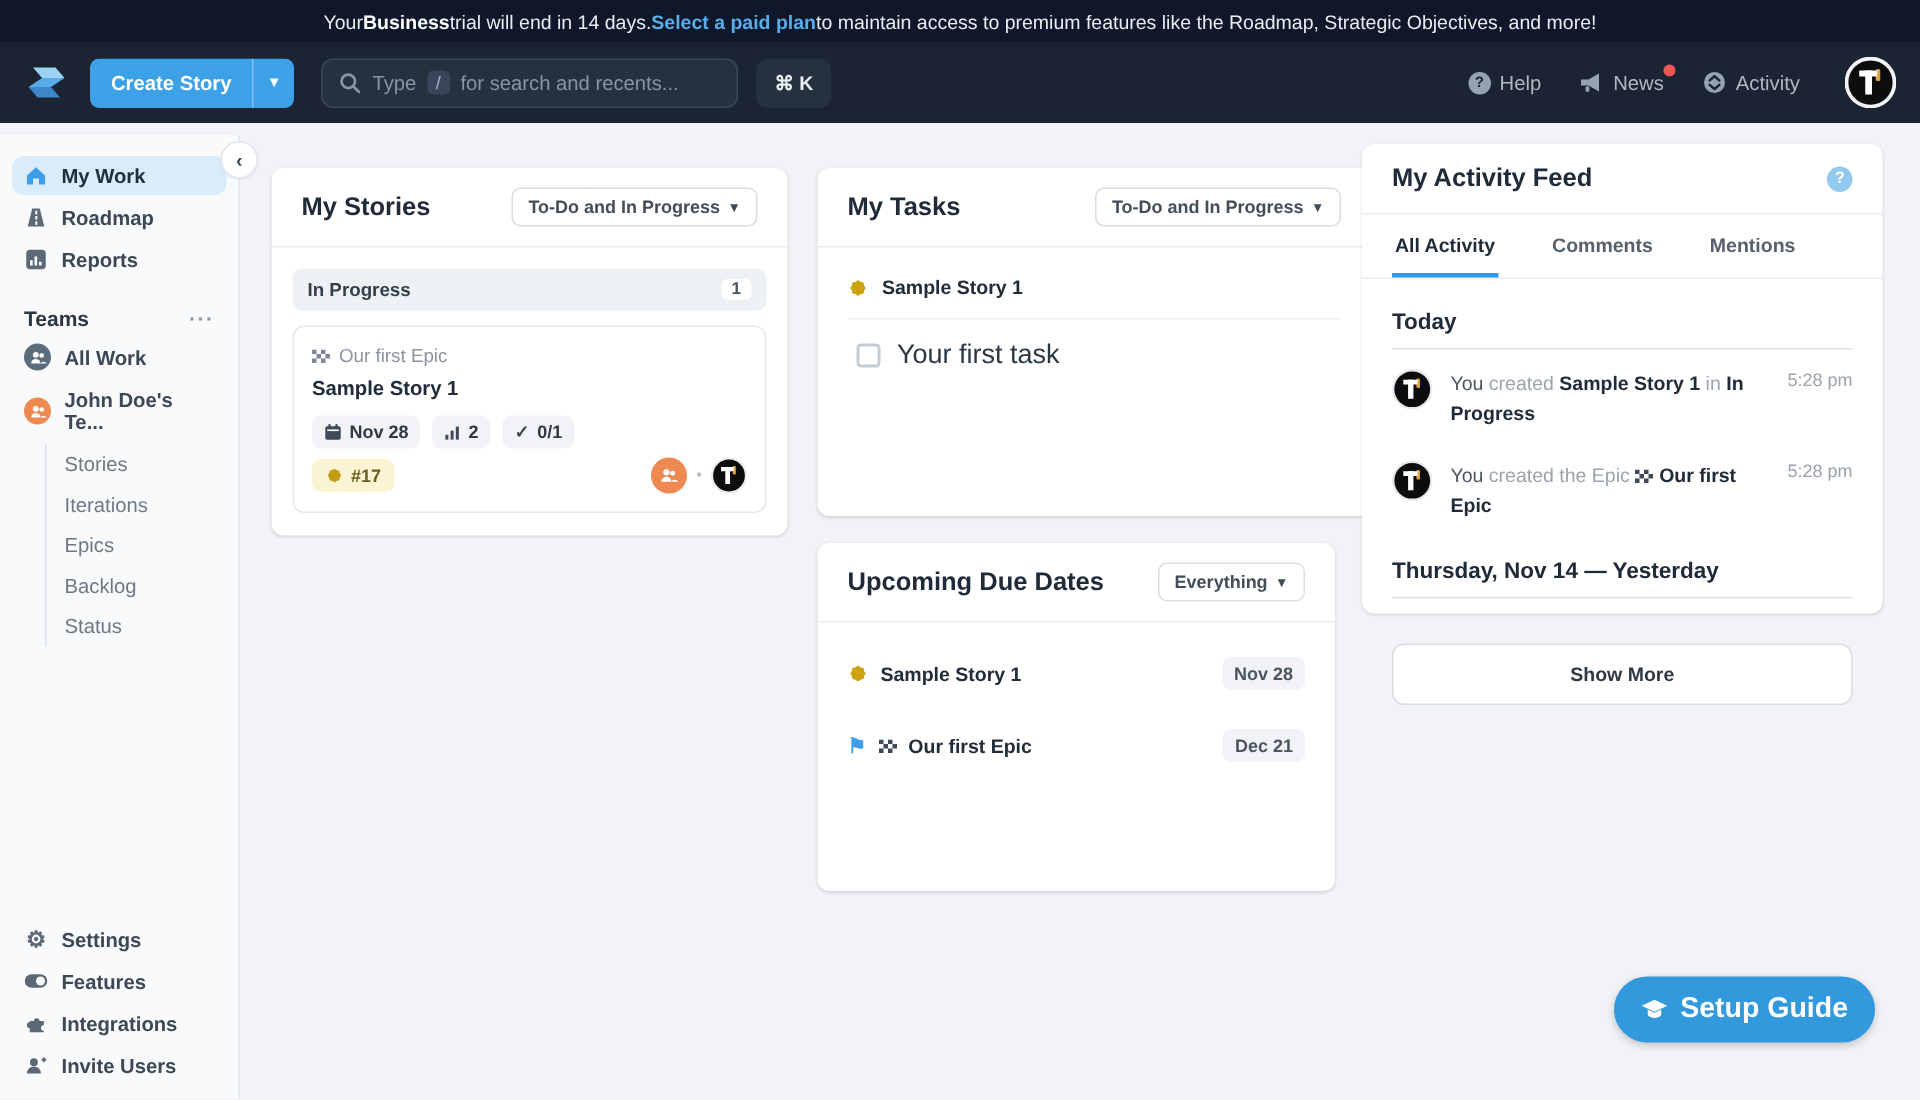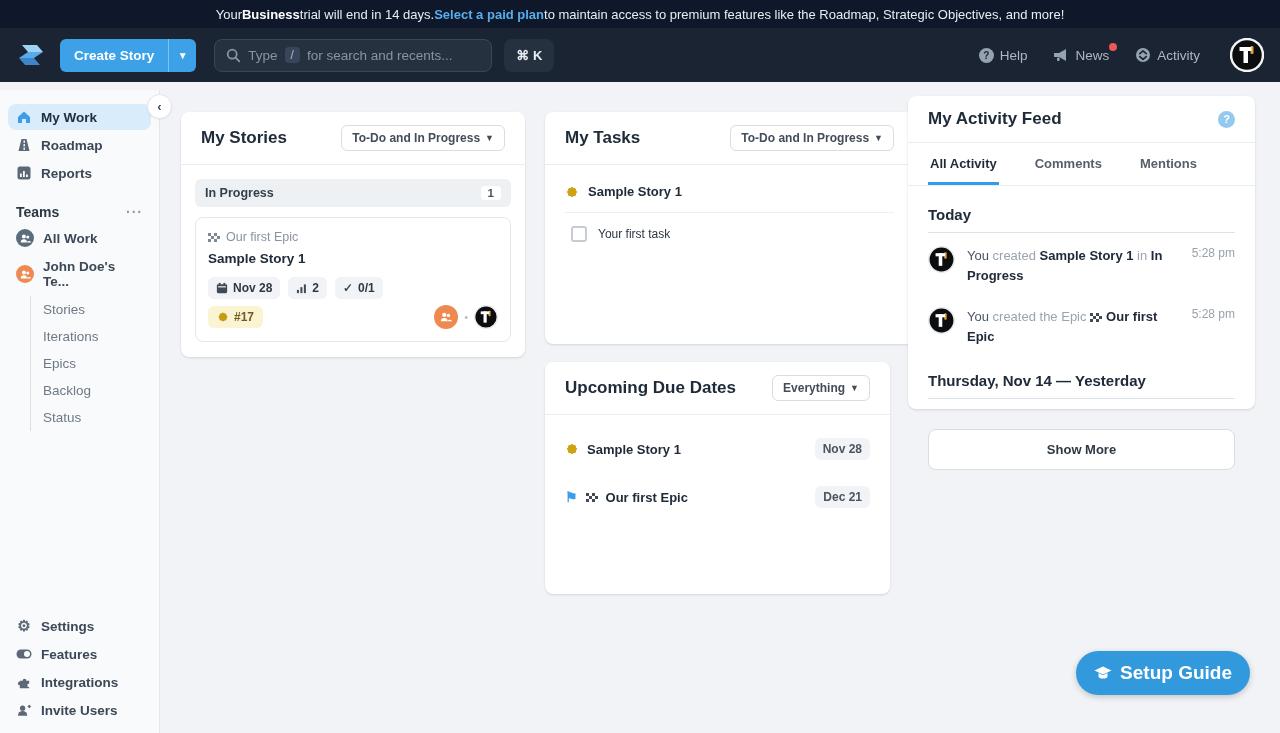--- a/index.html
+++ b/index.html
@@ -80,21 +80,21 @@
               display:flex; align-items:center; gap:5px; }
   .foot-avatars { display:flex; align-items:center; gap:6px; }
   .dot-sep { color:#b6bdc6; font-size:11px; }
   .av24 { width:24px; height:24px; border-radius:50%; display:flex; align-items:center; justify-content:center; }
   .av-orange { background:#ee8a51; }
 
   
   .tasks-body { padding:6px 20px; }
   .task-story-row { display:flex; align-items:center; gap:9px; padding:13px 0; border-bottom:1px solid #edf0f3;
                     font-size:13px; font-weight:700; color:#212c3b; }
-  .task-row { display:flex; align-items:center; gap:11px; padding:13px 0 13px 6px; font-size:12px; color:#2c3744; cursor:pointer; }
+  .task-row { display:flex; align-items:center; gap:11px; padding:13px 0 13px 6px; font-size:18px; color:#2c3744; cursor:pointer; }
   .checkbox { width:16px; height:16px; border:2px solid #c6ccd4; border-radius:3px; background:#fff; flex:none; cursor:pointer; }
 
   
   .due-body { padding:10px 20px; }
   .due-row { display:flex; align-items:center; justify-content:space-between; padding:13px 0; cursor:pointer; }
   .due-left { display:flex; align-items:center; gap:8px; font-size:13px; font-weight:700; color:#212c3b; }
   .date-badge { background:#f1f3f6; border-radius:6px; padding:4px 8px; font-size:12px; color:#4a5560; font-weight:600; }
 
   
   .feed-help { width:17px; height:17px; border-radius:50%; background:#93c9ef; color:#fff; font-size:11px; font-weight:700;

